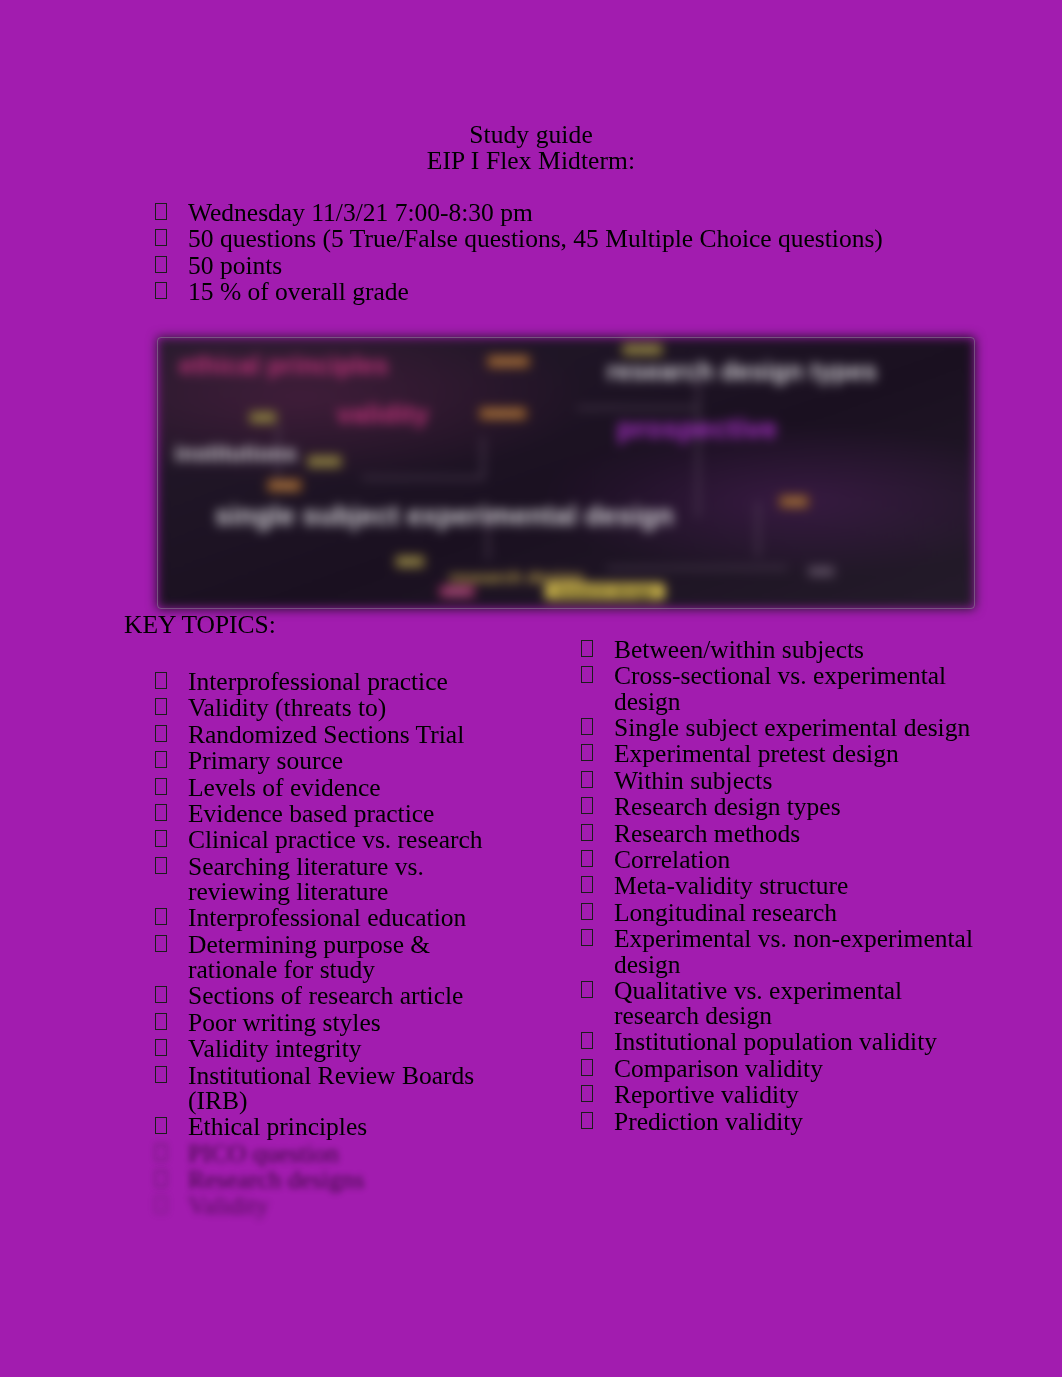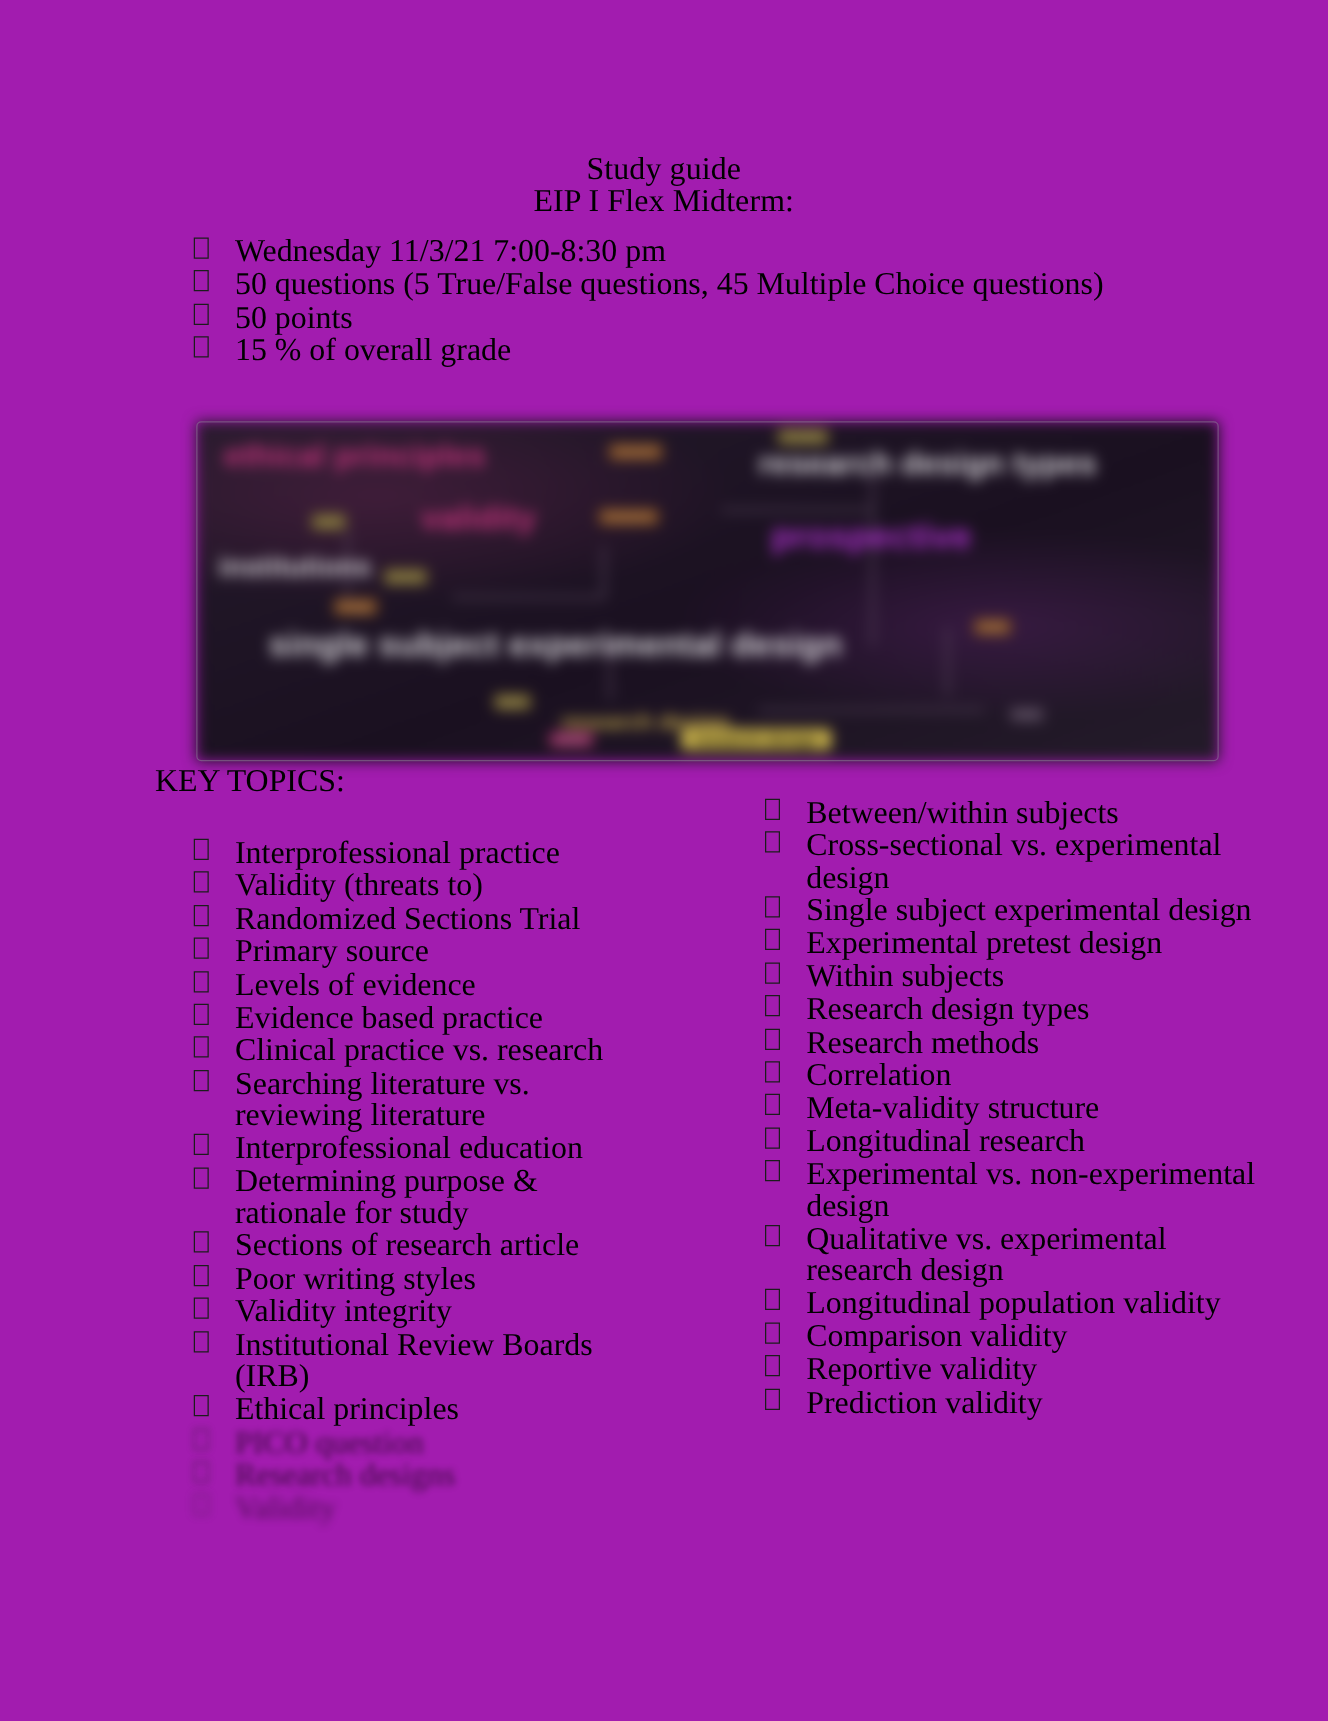--- a/index.html
+++ b/index.html
@@ -35,21 +35,21 @@
     letter-spacing: 0.1px;
   }
   .title-line.second {
     margin-top: 0.6px;
   }
 
   
   .top-list {
     position: absolute;
     left: 0;
-    top: 188px;
+    top: 200px;
     width: 1062px;
   }
   .bullet-row {
     display: flex;
     align-items: flex-start;
     font-size: 25.5px;
     line-height: 25.6px;
   }
   .top-list .bullet-row { margin-bottom: 0.9px; }
   .bullet-marker {
@@ -153,21 +153,21 @@
     position: absolute;
     left: 0;
     top: 637px;
     width: 1062px;
   }
   .col {
     position: absolute;
     top: 0;
   }
   .col-left  { left: 0;   width: 520px; margin-top: 32px; }
-  .col-right { left: 597px; width: 420px; }
+  .col-right { left: 566px; width: 420px; }
 
   .col .bullet-row {
     font-size: 25.5px;
     line-height: 25.4px;
     margin-bottom: 0.8px;
   }
   .col-left .bullet-marker  { margin-left: 155px; width: 30px; }
   .col-right .bullet-marker { margin-left: 15px;  width: 30px; }
   .col-left .bullet-text    { max-width: 320px; }
   .col-right .bullet-text   { max-width: 360px; }
@@ -371,21 +371,21 @@
       <div class="bullet-row">
         <span class="bullet-marker"><span class="tofu"></span></span>
         <span class="bullet-text">Experimental vs. non-experimental design</span>
       </div>
       <div class="bullet-row">
         <span class="bullet-marker"><span class="tofu"></span></span>
         <span class="bullet-text">Qualitative vs. experimental research design</span>
       </div>
       <div class="bullet-row">
         <span class="bullet-marker"><span class="tofu"></span></span>
-        <span class="bullet-text">Longitudinal population validity</span>
+        <span class="bullet-text">Institutional population validity</span>
       </div>
       <div class="bullet-row">
         <span class="bullet-marker"><span class="tofu"></span></span>
         <span class="bullet-text">Comparison validity</span>
       </div>
       <div class="bullet-row">
         <span class="bullet-marker"><span class="tofu"></span></span>
         <span class="bullet-text">Reportive validity</span>
       </div>
       <div class="bullet-row">

